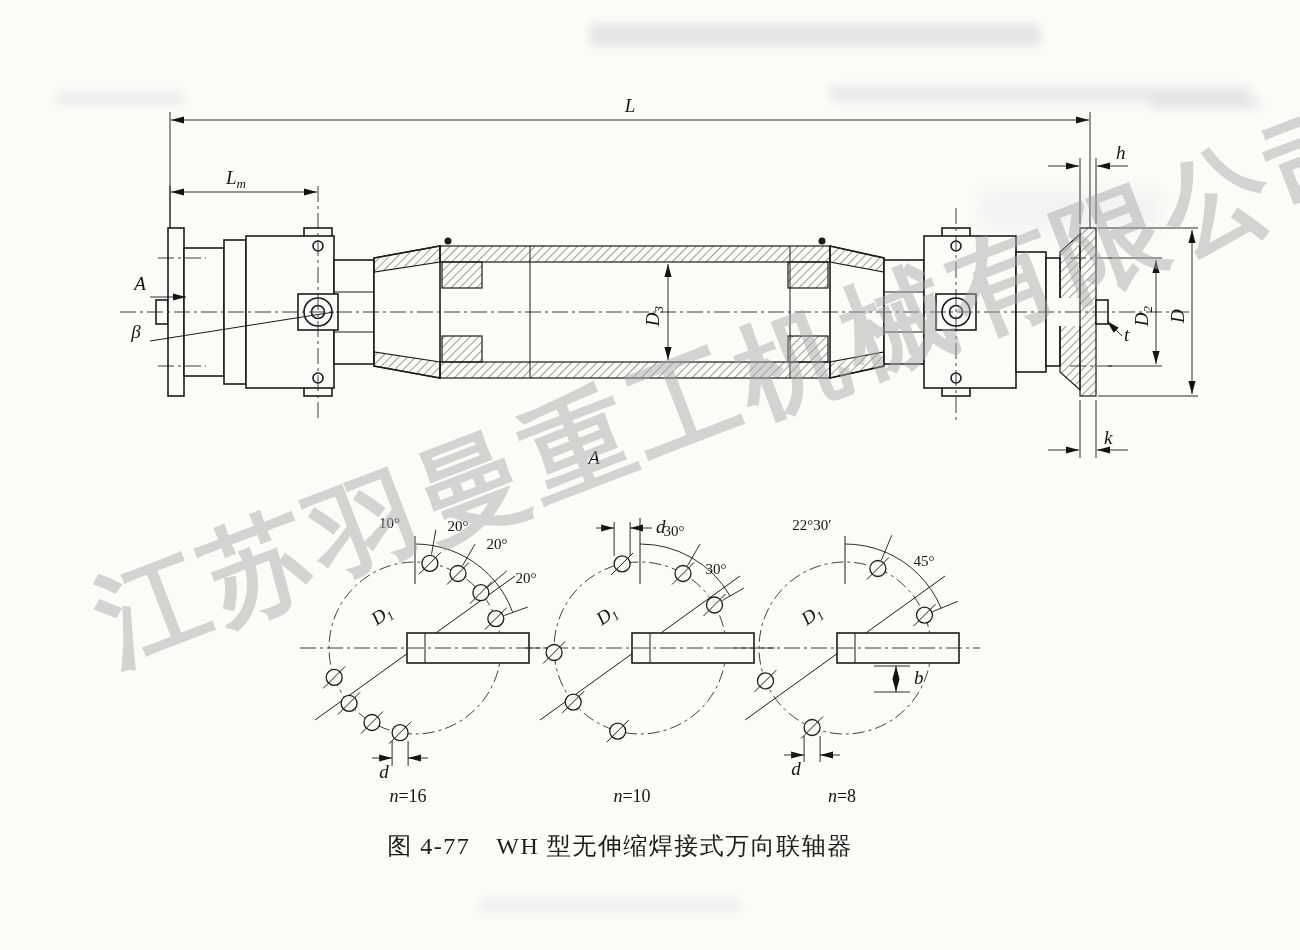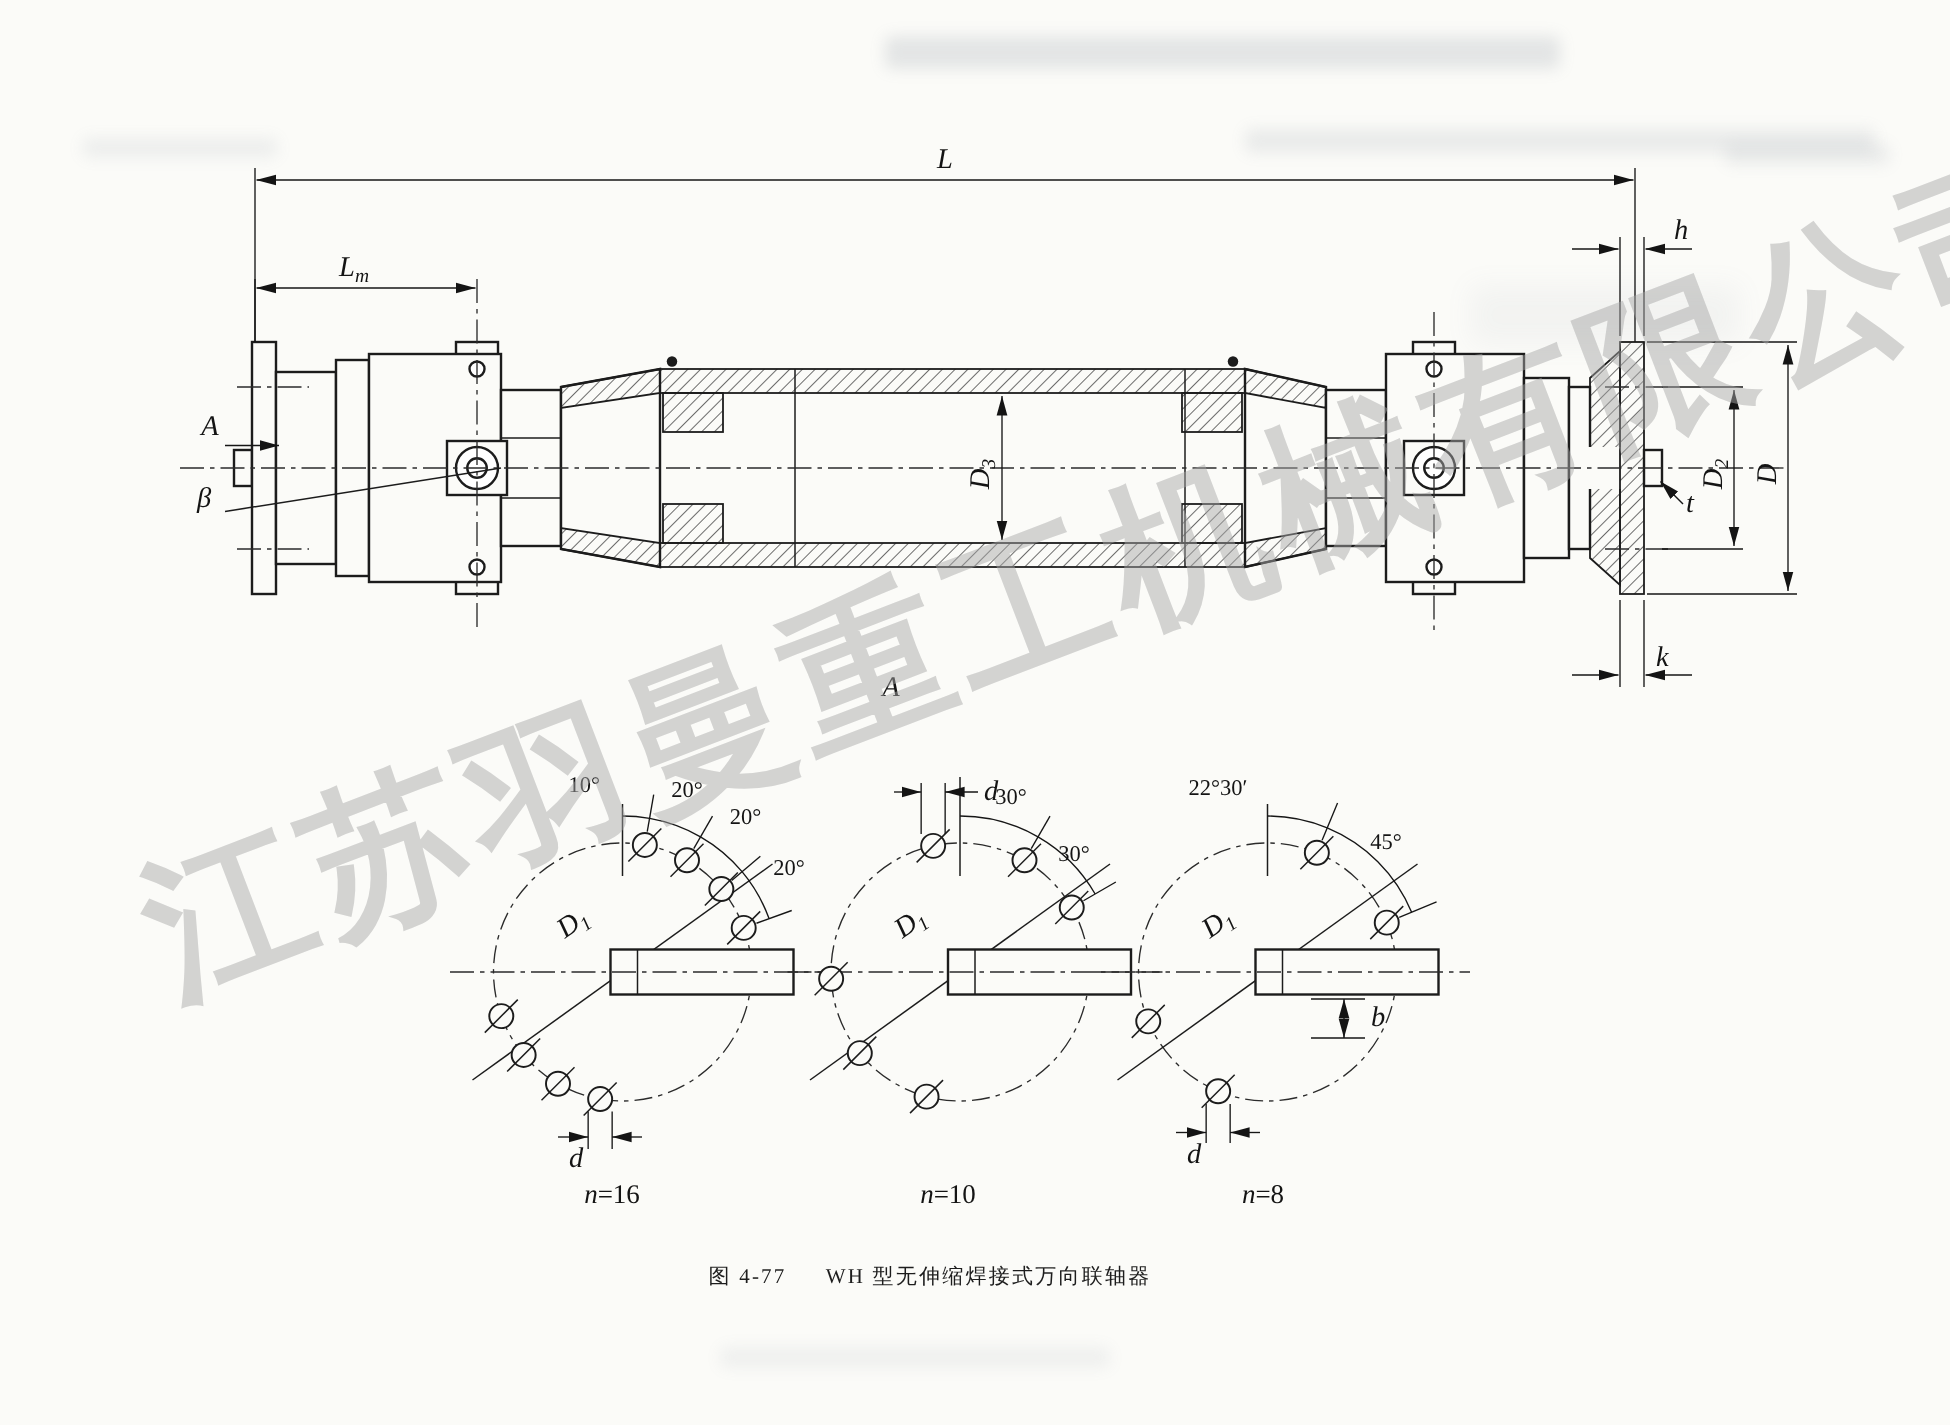--- a/index.html
+++ b/index.html
@@ -12,21 +12,21 @@
   
   .watermark{
     position:absolute;left:102px;top:556px;z-index:5;
     font-size:108px;letter-spacing:6px;white-space:nowrap;
     color:#a8a8a8;opacity:.48;font-weight:bold;
     transform:rotate(-21deg);transform-origin:0 50%;
     pointer-events:none;font-family:"Liberation Serif",serif;
   }
   .caption{
     position:absolute;top:830px;left:0;width:1240px;text-align:center;
-    font-size:14px;color:#1d1d1d;letter-spacing:1.5px;z-index:3;margin-top:12px;
+    font-size:24px;color:#1d1d1d;letter-spacing:1.5px;z-index:3;
   }
   .caption .figno{margin-right:26px;}
   svg{position:absolute;left:0;top:0;z-index:2;}
   
   .ol   {fill:#fbfbf8;stroke:#1c1c1c;stroke-width:1.6;}
   .olw  {fill:#ffffff;stroke:#1c1c1c;stroke-width:1.6;}
   .olh  {fill:url(#hatch);stroke:#1c1c1c;stroke-width:1.2;}
   .thin {stroke:#1c1c1c;stroke-width:1;fill:none;}
   .cl   {stroke:#2b2b2b;stroke-width:.9;stroke-dasharray:16 4 3 4;fill:none;}
   .clc  {stroke:#2b2b2b;stroke-width:.9;stroke-dasharray:12 4 3 4;fill:none;}

